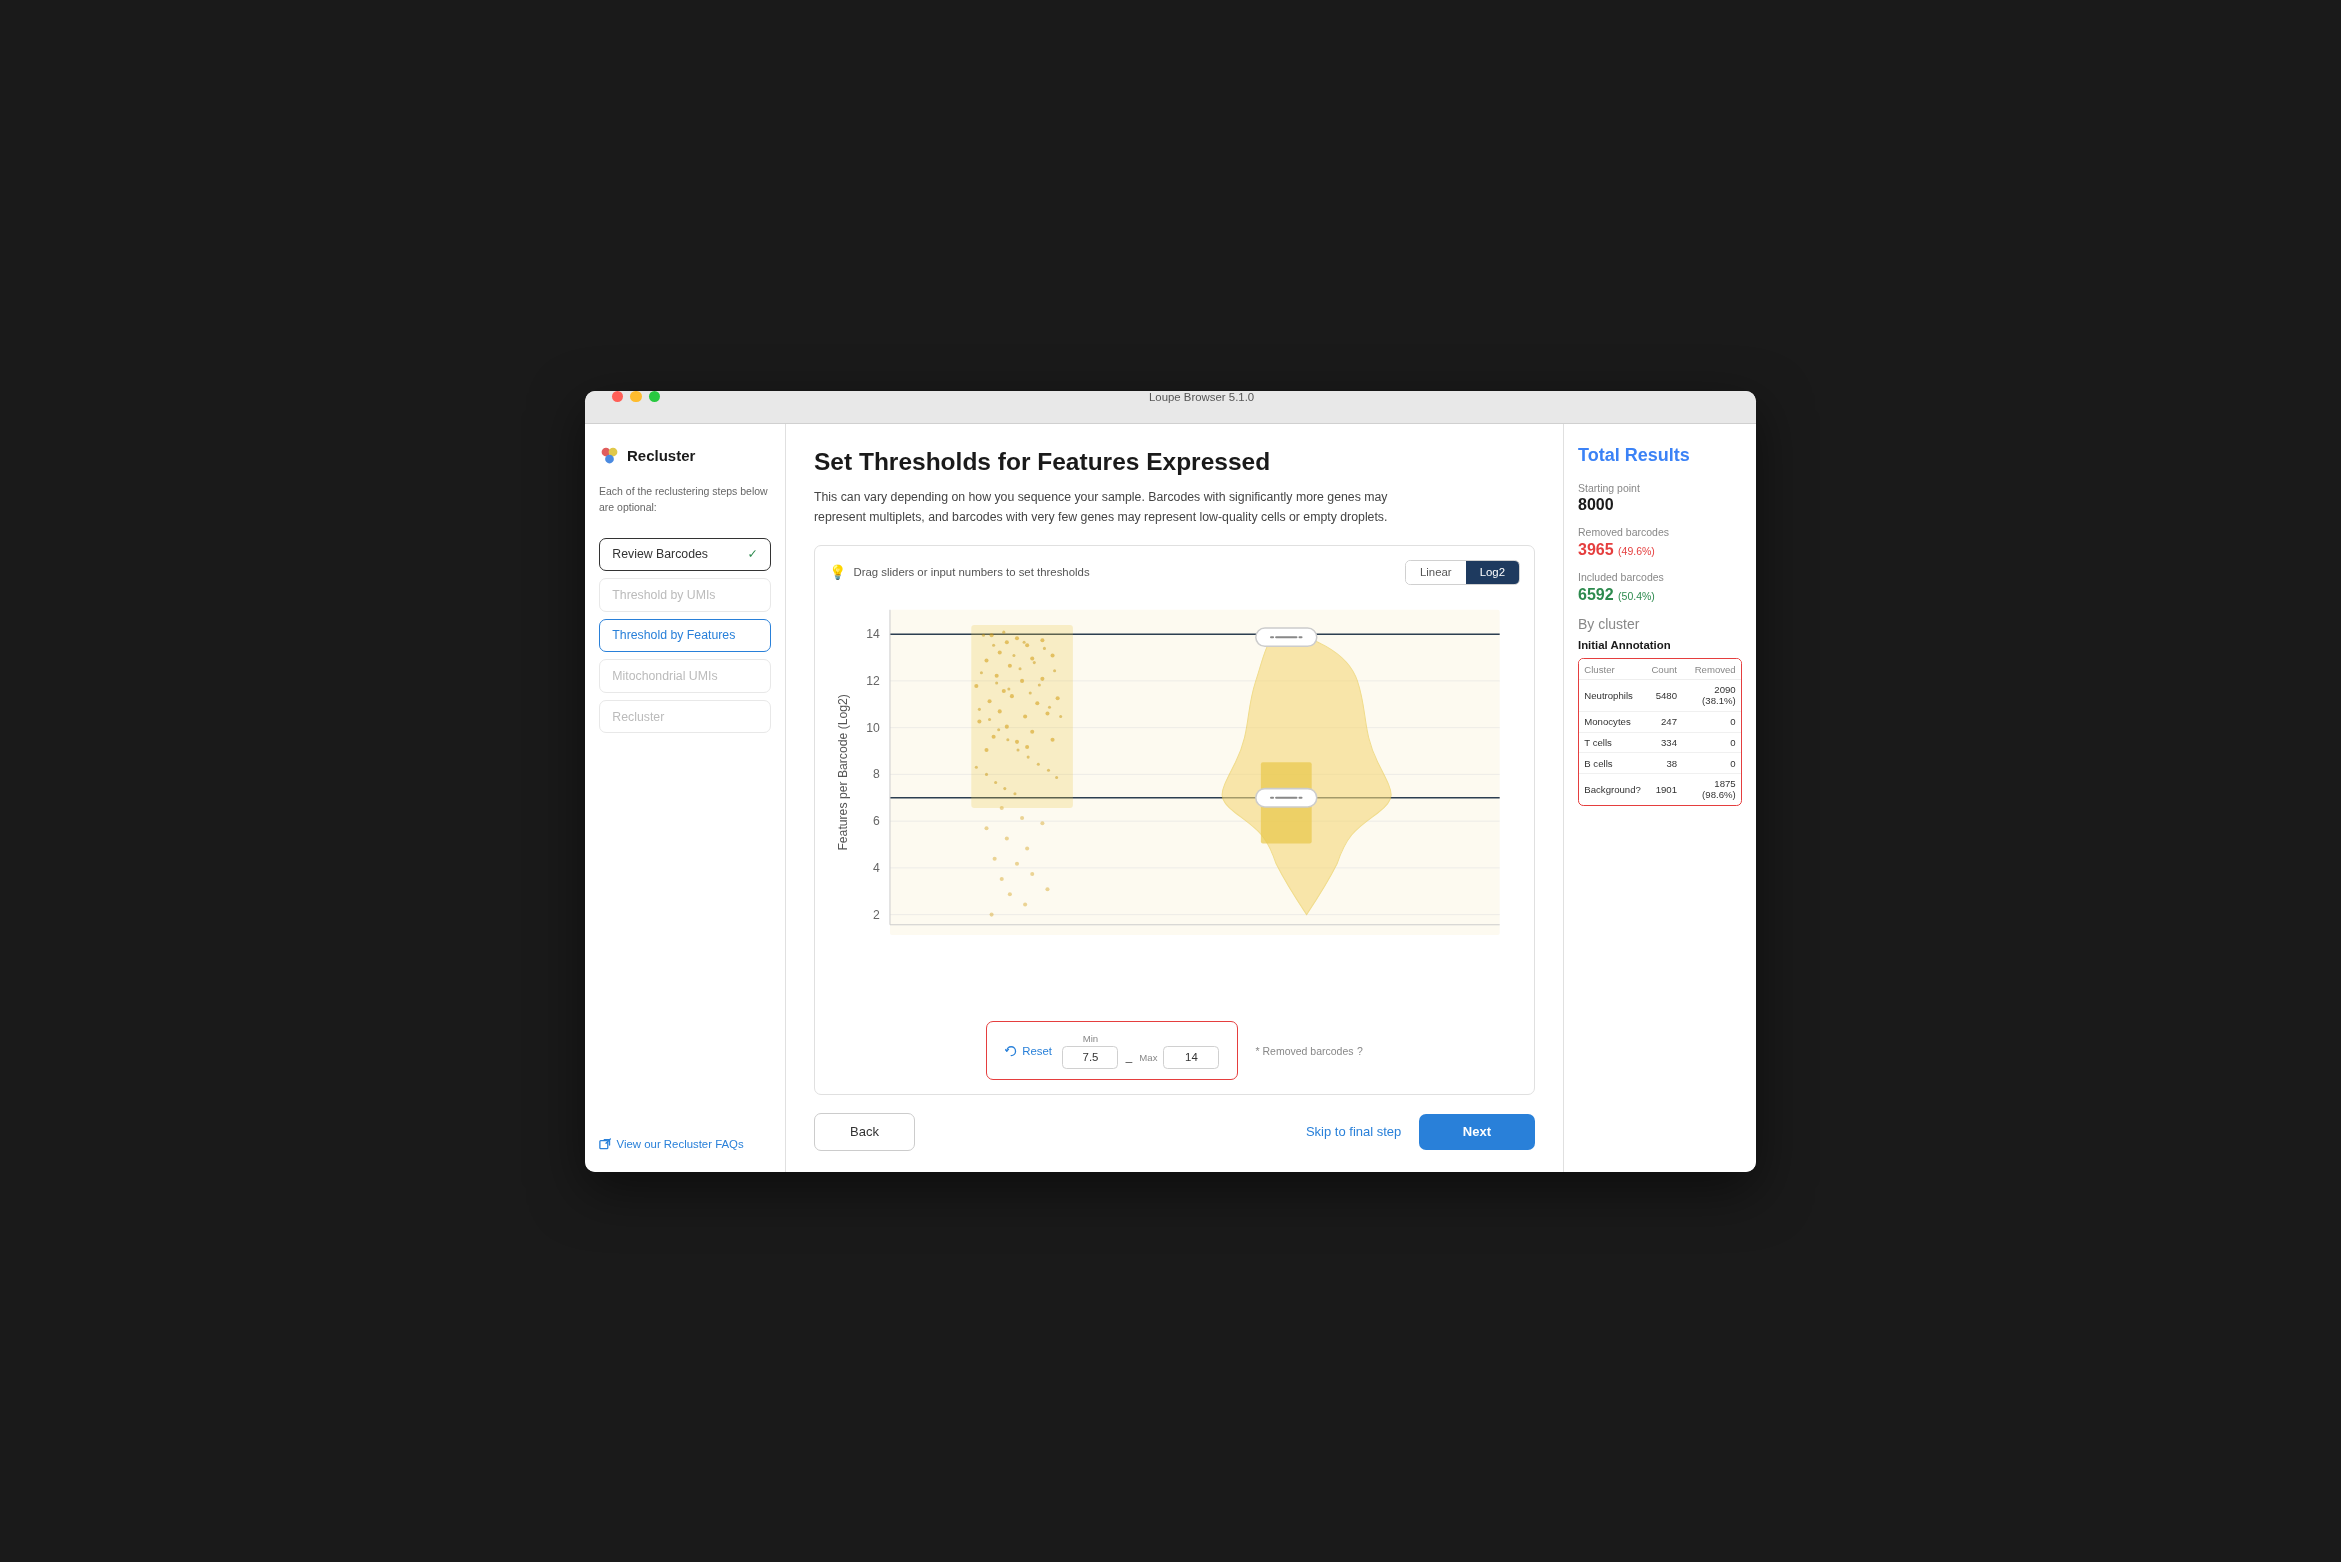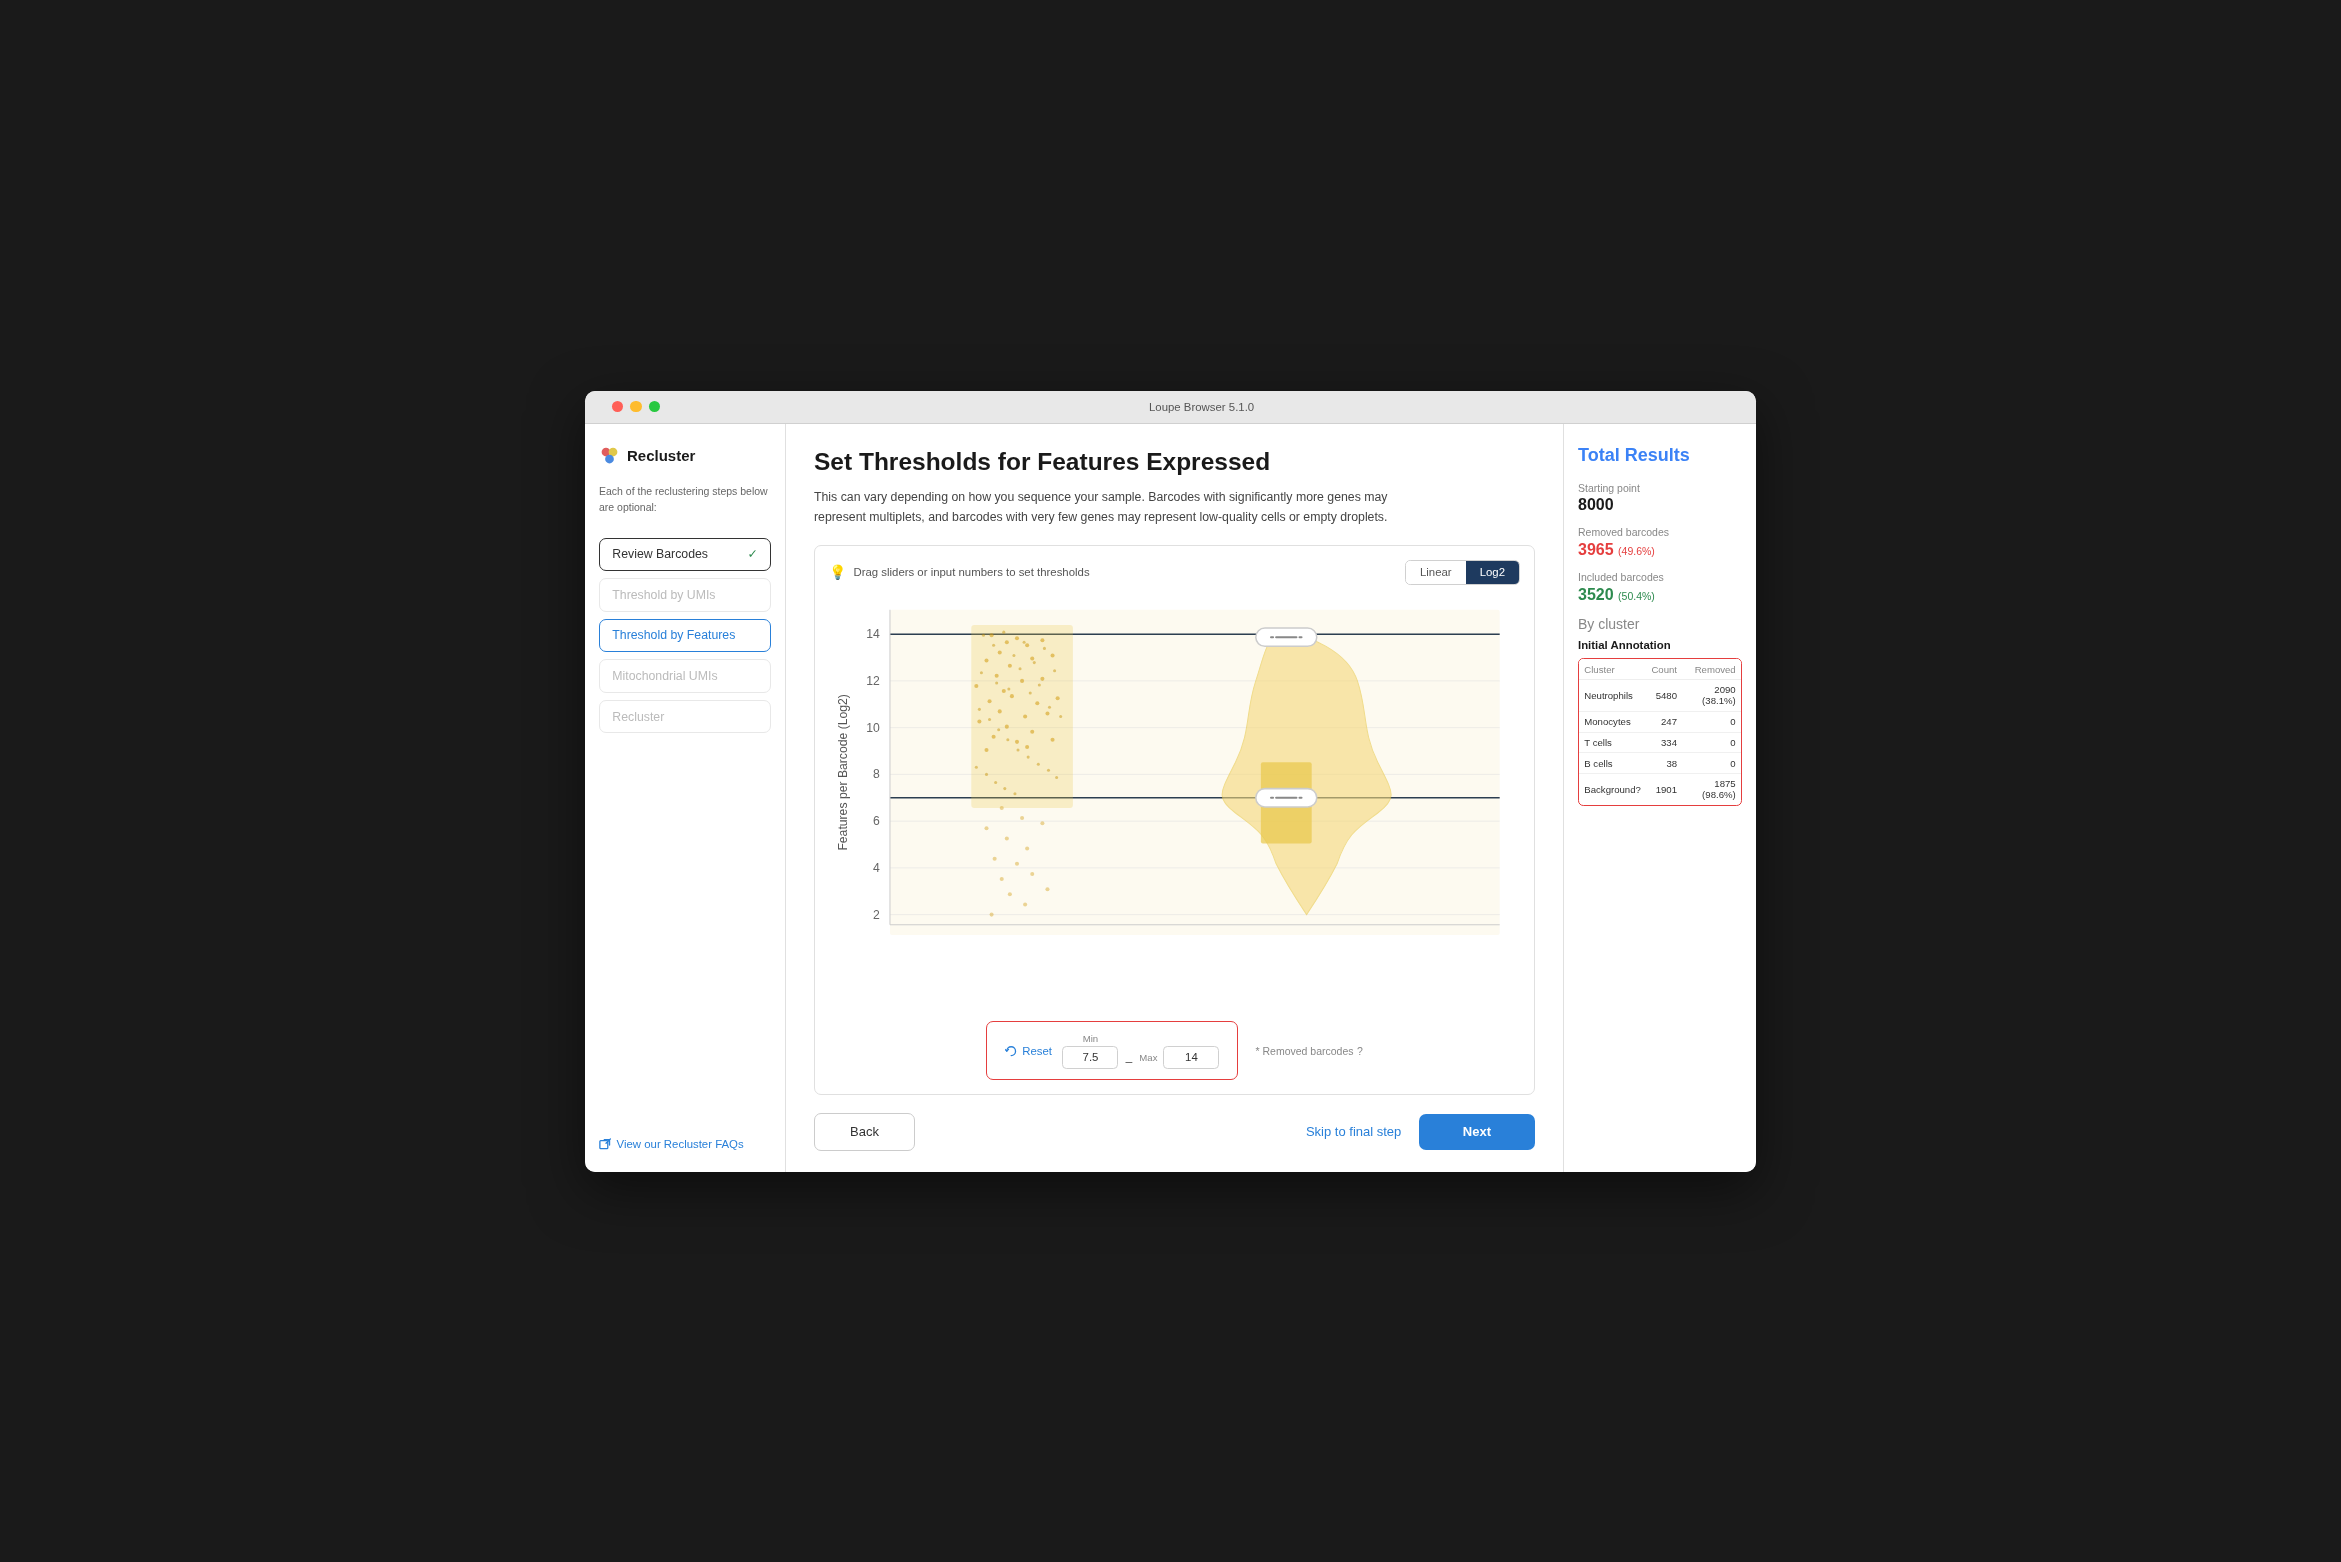--- a/index.html
+++ b/index.html
@@ -18,21 +18,20 @@
       border-radius: 10.5px;
       overflow: hidden;
       box-shadow: 0 17.5px 53px rgba(0,0,0,0.5);
       display: flex;
       flex-direction: column;
     }
     .titlebar {
       background: #e8e8e8;
       height: 33px;
       display: flex;
-      align-items: center;
       padding: 0 27px;
       border-bottom: 0.9px solid #d0d0d0;
       flex-shrink: 0;
     }
     .traffic-lights {
       display: flex;
       gap: 7px;
       margin-right: 14px;
     }
     .traffic-light {
@@ -632,21 +631,21 @@
         <div class="result-label">Removed barcodes</div>
         <div class="result-value">
           <span class="result-value red">3965</span>
           <span class="result-sub red">(49.6%)</span>
         </div>
       </div>
 
       <div class="result-row">
         <div class="result-label">Included barcodes</div>
         <div class="result-value">
-          <span class="result-value green">3520</span>
+          <span class="result-value green">6592</span>
           <span class="result-sub green">(50.4%)</span>
         </div>
       </div>
 
       <div class="by-cluster-label">By cluster</div>
       <div class="cluster-section-title">Initial Annotation</div>
 
       <div class="cluster-table-wrapper">
         <table class="cluster-table">
           <thead>

